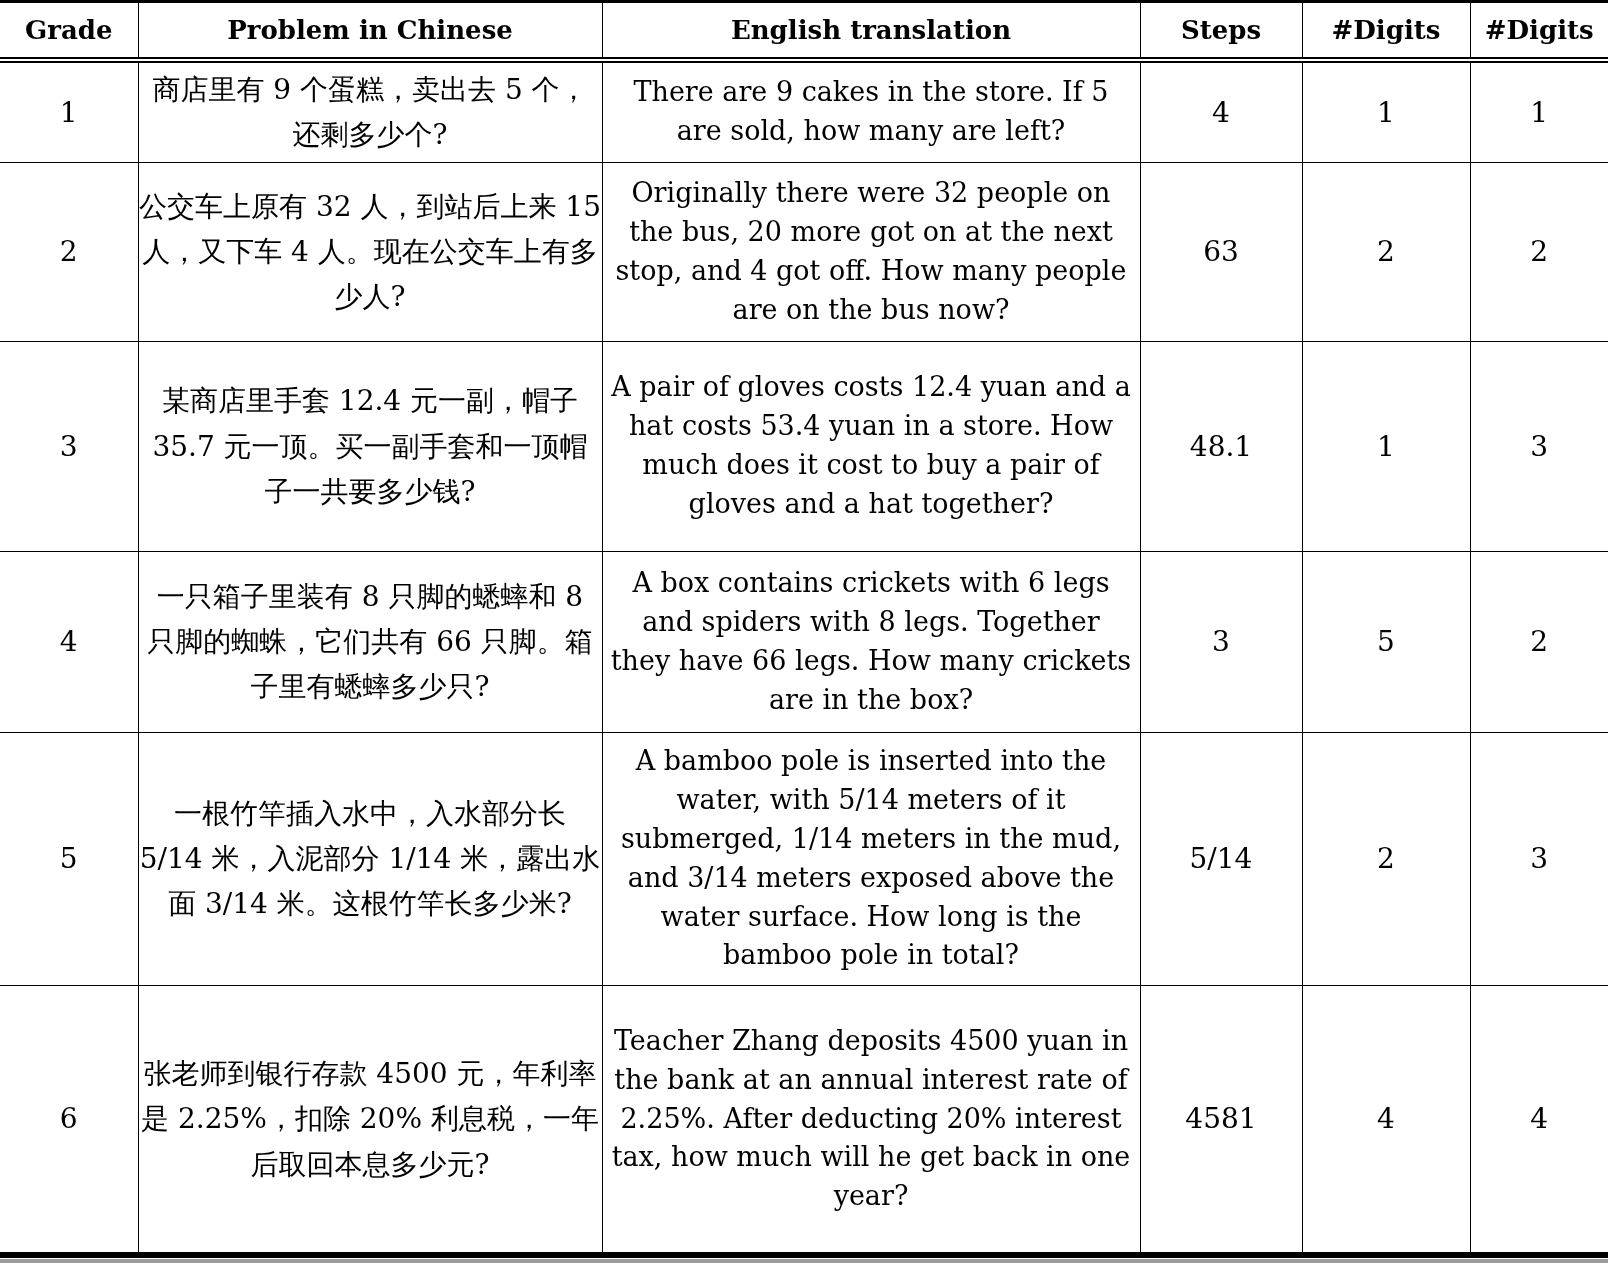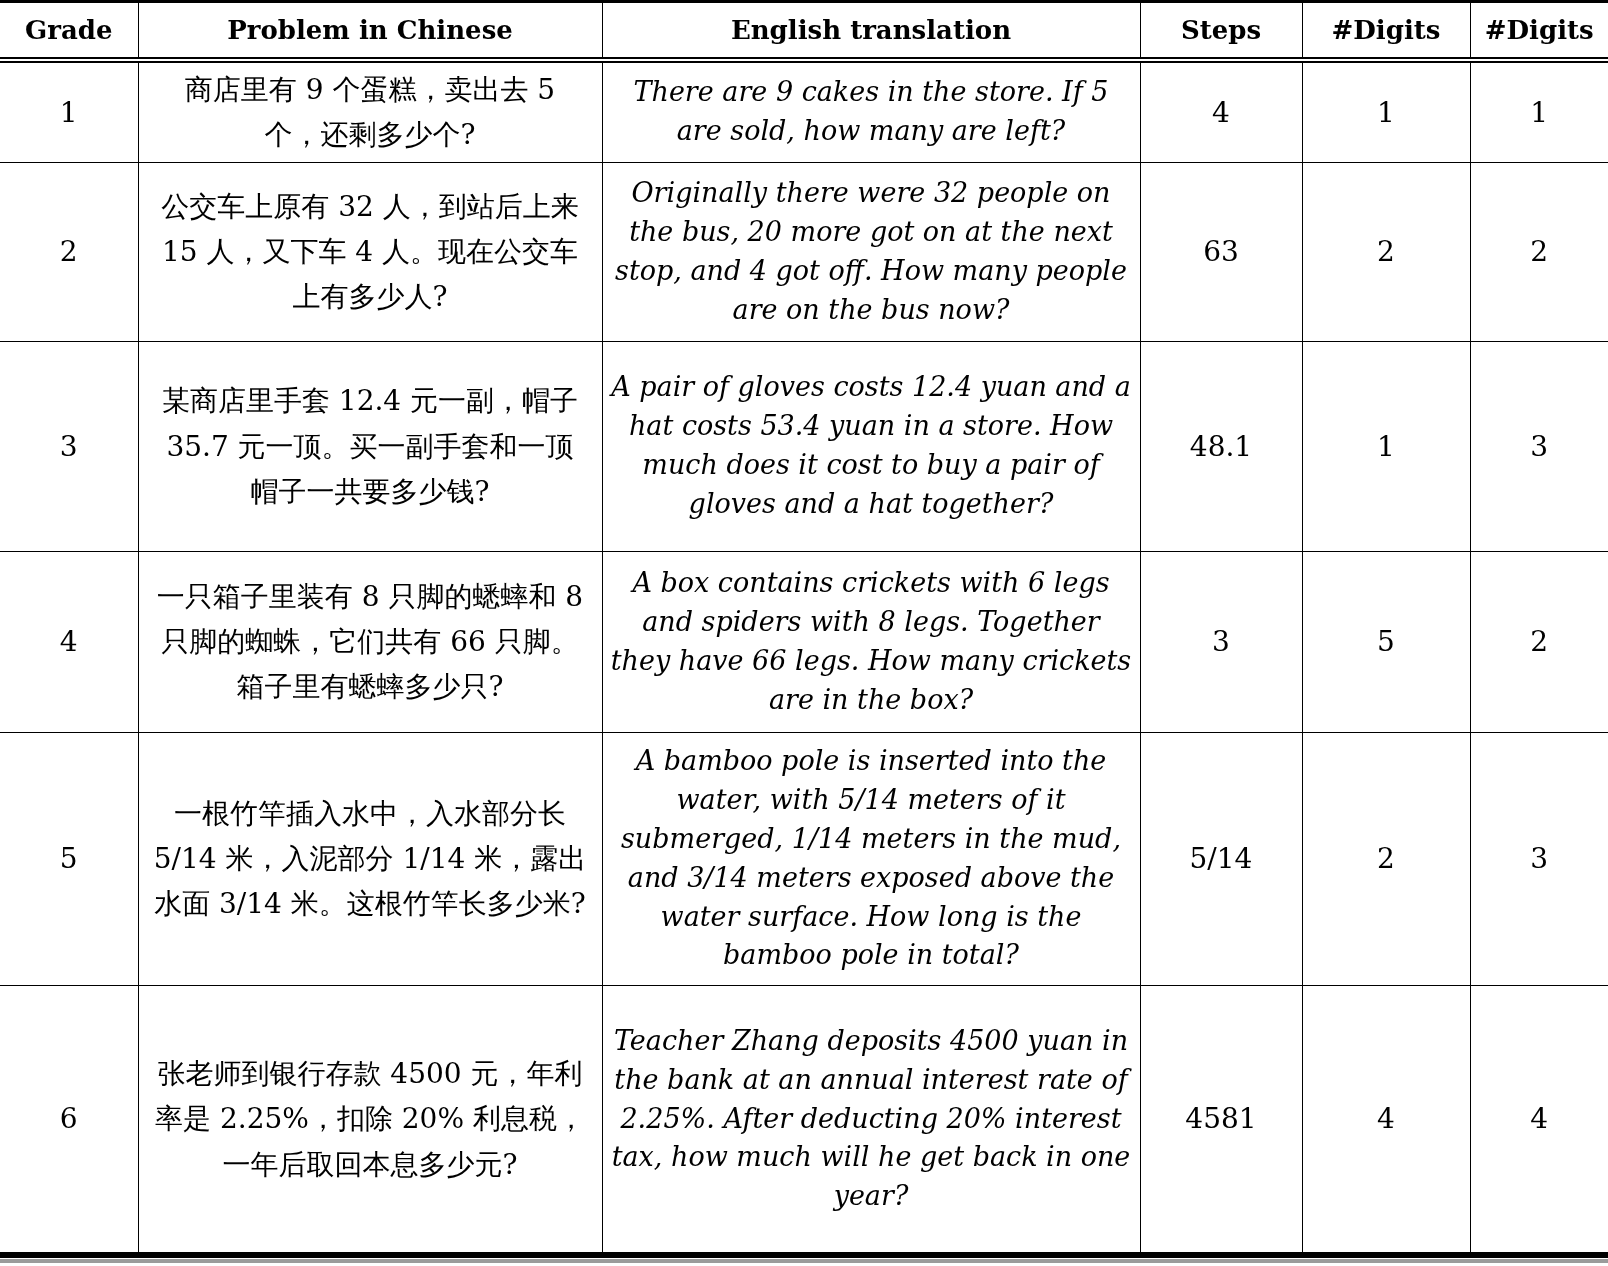--- a/index.html
+++ b/index.html
@@ -46,27 +46,26 @@
 
   tbody td {
     border-top: 1.5px solid #000;
     font-size: 28px;
   }
   tbody tr:first-child td { border-top: none; }
 
   td.zh {
     line-height: 1.62;
     font-size: 28px;
-    padding: 4px 14px;
+    padding: 4px 0;
   }
   td.en {
     line-height: 1.44;
     font-size: 27px;
     padding: 4px 8px;
-    font-style: italic;
   }
   td.num { font-size: 28px; }
 
   tbody tr:nth-child(1) { height: 95px; }
   tbody tr:nth-child(2) { height: 179px; }
   tbody tr:nth-child(3) { height: 210px; }
   tbody tr:nth-child(4) { height: 181px; }
   tbody tr:nth-child(5) { height: 253px; }
   tbody tr:nth-child(6) { height: 270px; }
 

